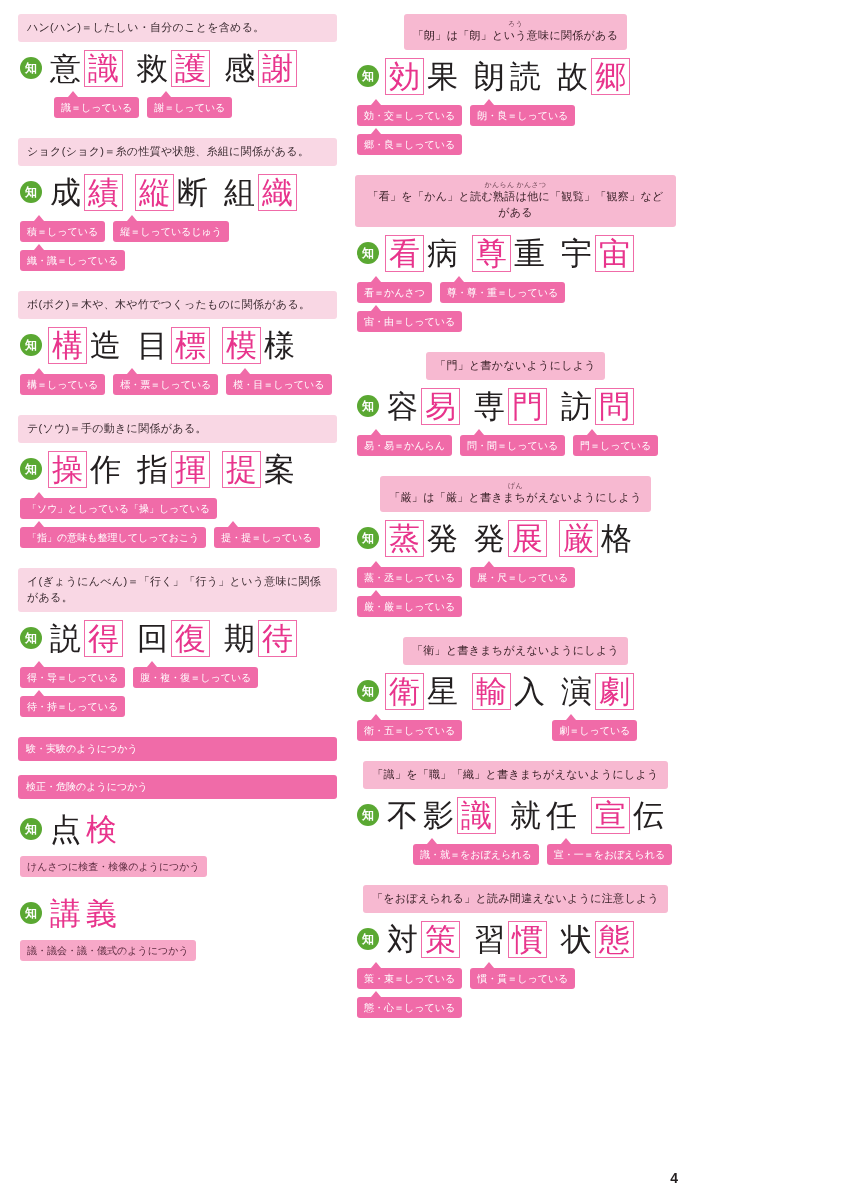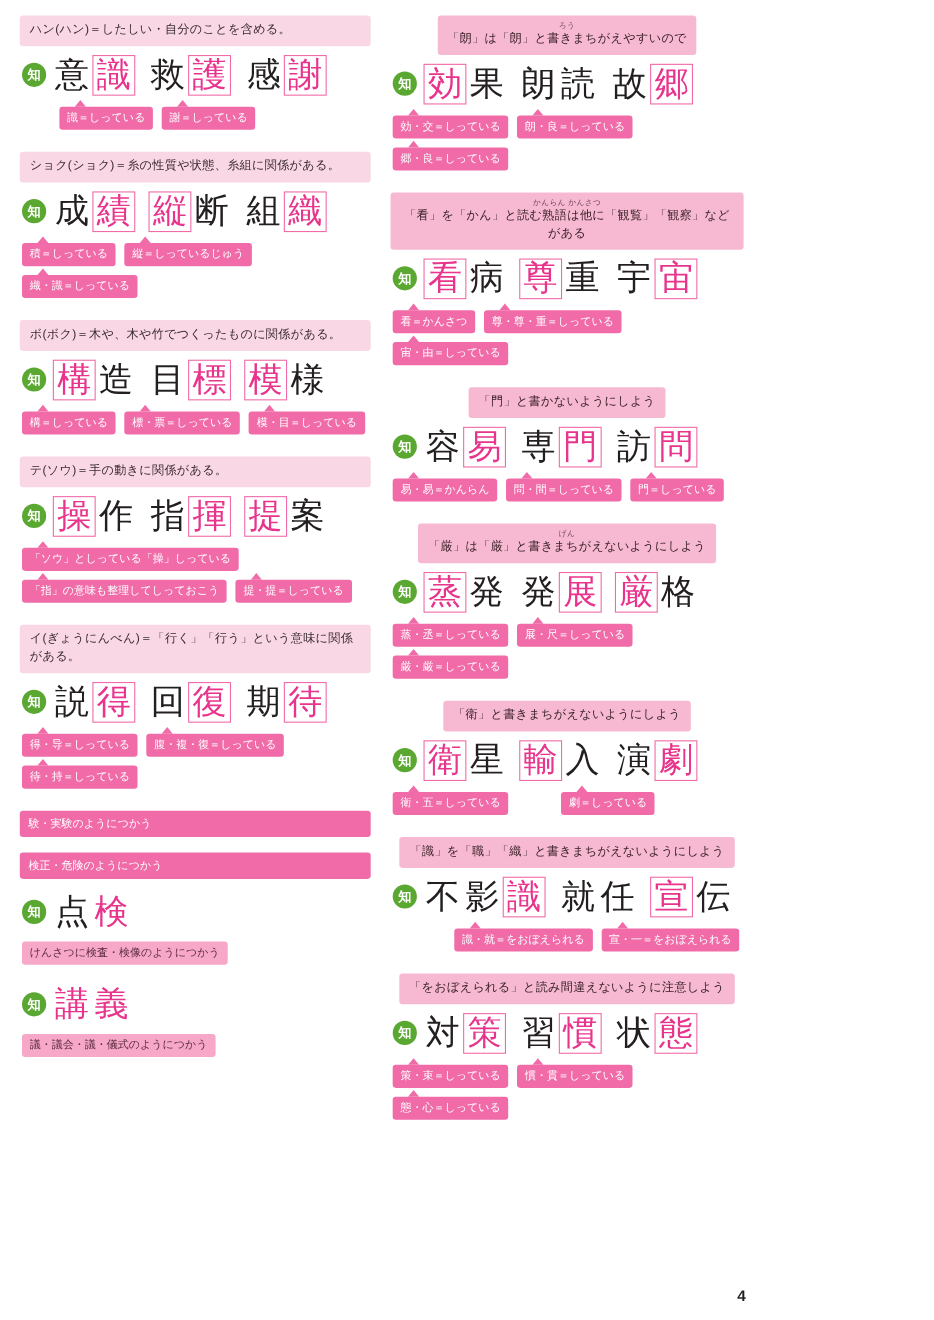--- a/index.html
+++ b/index.html
@@ -269,21 +269,21 @@
     </div>
 
   </div>
 
   <div class="col right">
 
     <div class="block">
       <div class="banner-wrap">
         <div class="banner strong center">
           <span class="rb">ろう</span>
-          <span>「朗」は「朗」と書きまちがえやすいので</span>
+          <span>「朗」は「朗」という意味に関係がある</span>
         </div>
       </div>
       <div class="kanji-row">
         <div class="badge">知</div>
         <div class="kblock">
           <span class="kchar boxed">効</span>
           <span class="kchar">果</span>
         </div>
         <div class="kblock">
           <span class="kchar">朗</span>
@@ -399,21 +399,21 @@
           <span class="kchar boxed">輸</span>
           <span class="kchar">入</span>
         </div>
         <div class="kblock">
           <span class="kchar">演</span>
           <span class="kchar boxed">劇</span>
         </div>
       </div>
       <div class="chips">
         <div class="chip"><span class="ar"></span><span>衛・五＝しっている</span></div>
-        <div class="chip" style="margin-left:40px"><span class="ar"></span><span>劇＝しっている</span></div>
+        <div class="chip" style="margin-left:82px"><span class="ar"></span><span>劇＝しっている</span></div>
       </div>
     </div>
 
     <div class="block">
       <div class="banner-wrap">
         <div class="banner strong center">「識」を「職」「織」と書きまちがえないようにしよう</div>
       </div>
       <div class="kanji-row">
         <div class="badge">知</div>
         <div class="kblock">

